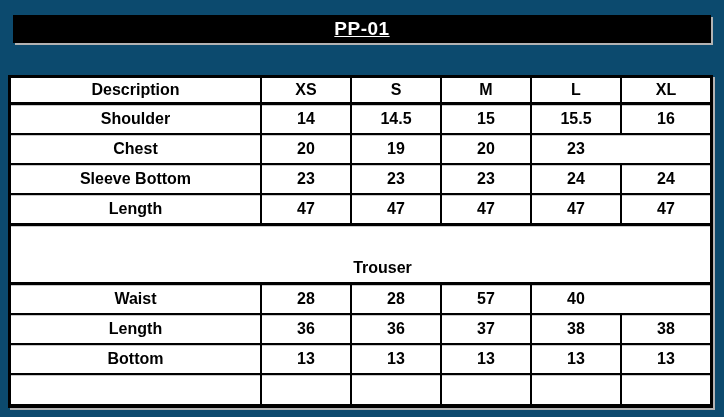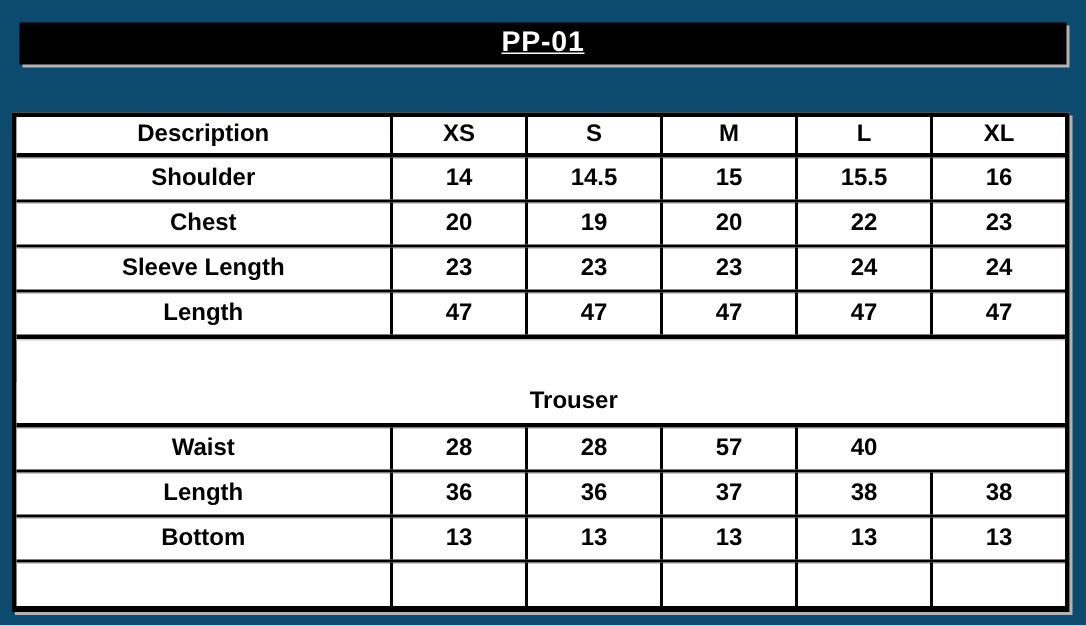--- a/index.html
+++ b/index.html
@@ -121,25 +121,24 @@
           <div class="cell">14.5</div>
           <div class="cell">15</div>
           <div class="cell">15.5</div>
           <div class="cell">16</div>
         </div>
         <div class="row">
           <div class="cell desc">Chest</div>
           <div class="cell">20</div>
           <div class="cell">19</div>
           <div class="cell">20</div>
-          <div class="cell">22</div>
           <div class="cell">23</div>
         </div>
         <div class="row">
-          <div class="cell desc">Sleeve Length</div>
+          <div class="cell desc">Sleeve Bottom</div>
           <div class="cell">23</div>
           <div class="cell">23</div>
           <div class="cell">23</div>
           <div class="cell">24</div>
           <div class="cell">24</div>
         </div>
         <div class="row thick">
           <div class="cell desc">Length</div>
           <div class="cell">47</div>
           <div class="cell">47</div>

